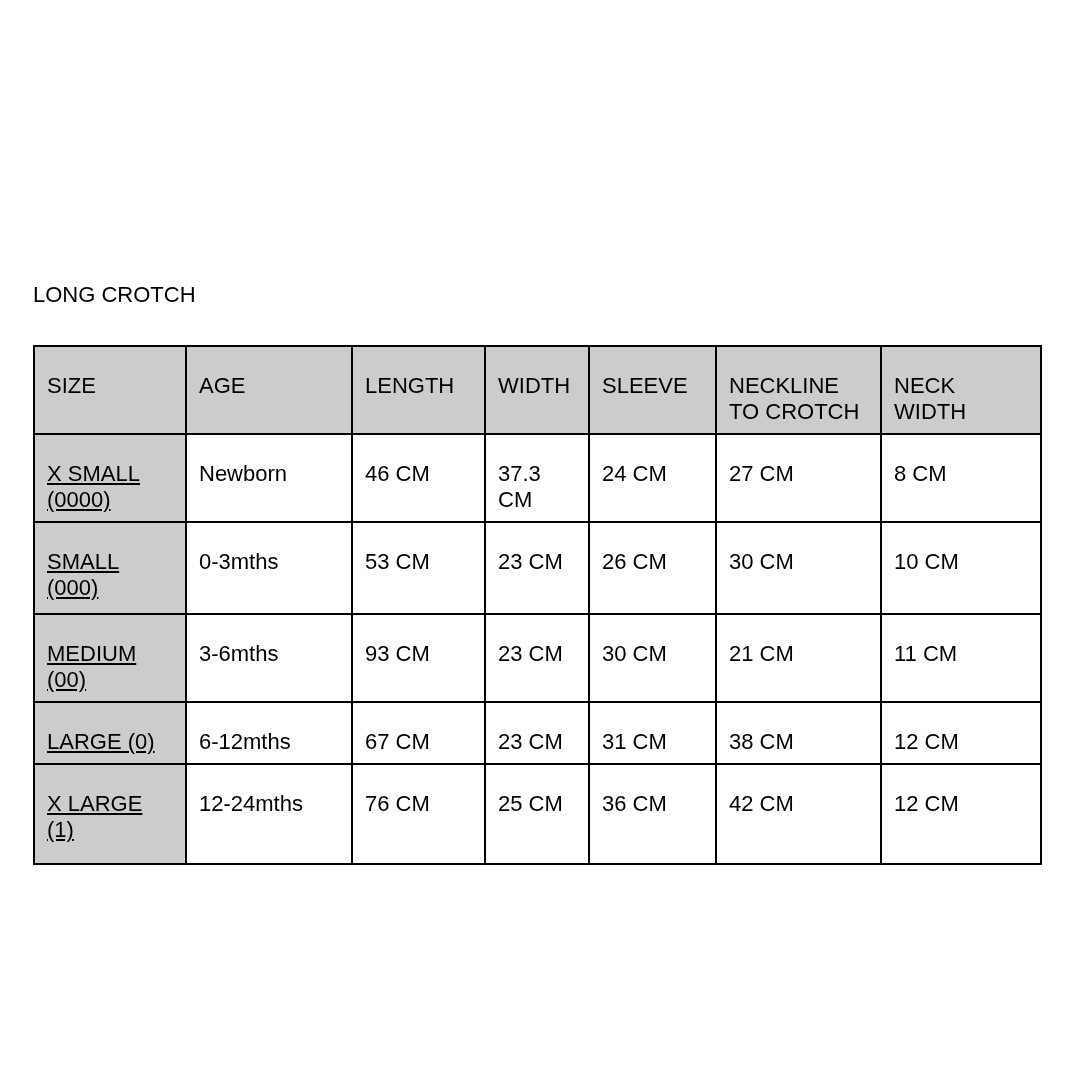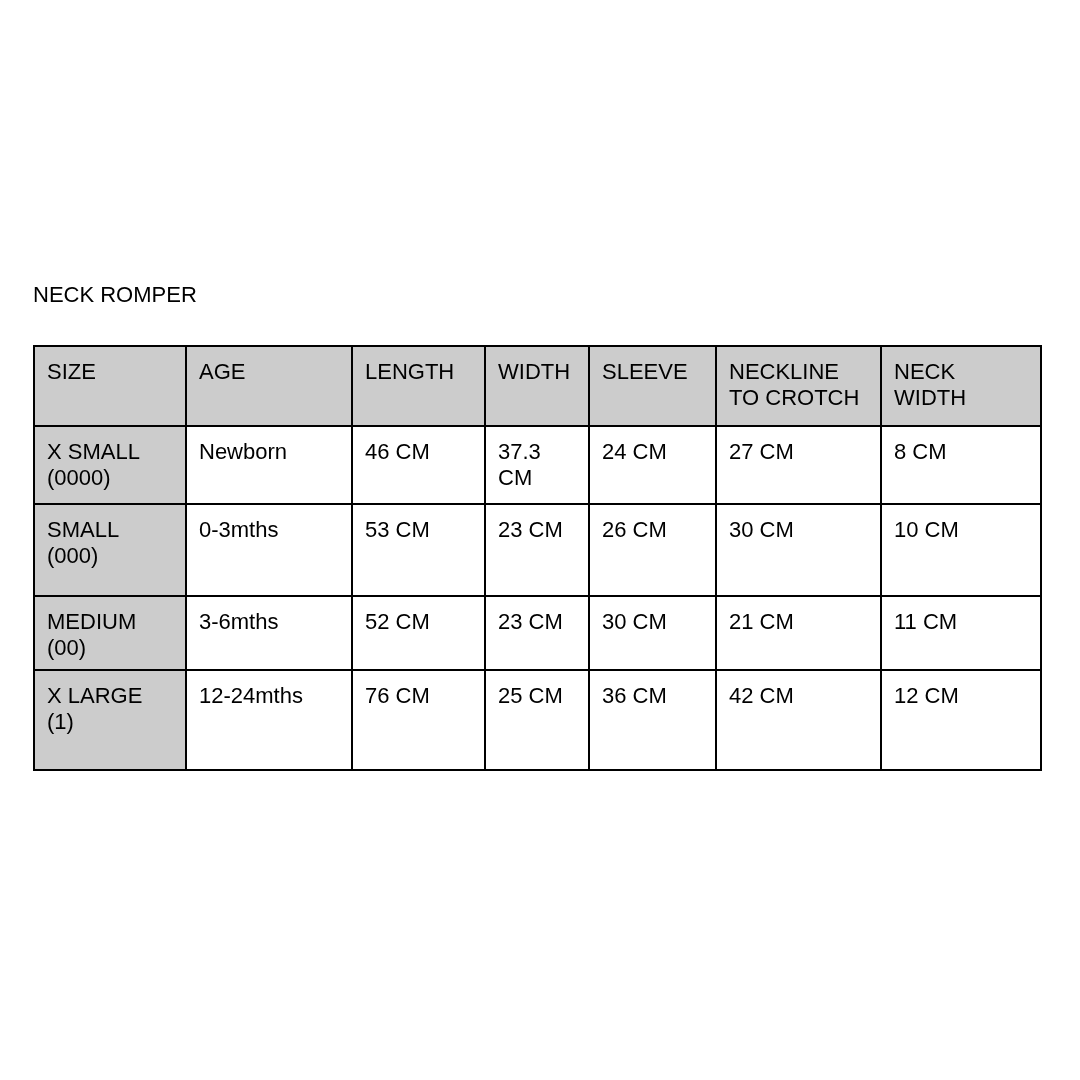--- a/index.html
+++ b/index.html
@@ -40,37 +40,37 @@
     table-layout: fixed;
     font-size: 22px;
     line-height: 26px;
   }
   table.size-table th,
   table.size-table td {
     border: 2px solid var(--border);
     vertical-align: top;
     text-align: left;
     font-weight: normal;
-    padding: 12px 12px 8px 12px;
+    padding: 26px 12px 8px 12px;
     overflow: hidden;
   }
   table.size-table thead th { background: var(--header-bg); }
-  table.size-table tbody td.size-cell { background: var(--header-bg); }
+  table.size-table tbody td.size-cell { background: var(--header-bg); text-decoration: underline; }
   tr.r-head { height: 80px; }
   tr.r1 { height: 78px; }
   tr.r2 { height: 92px; }
   tr.r3 { height: 54px; }
   tr.r4 { height: 53px; }
   tr.r5 { height: 100px; }
 </style>
 </head>
 <body>
 
 <div class="canvas">
-  <div class="title">NECK ROMPER</div>
+  <div class="title">LONG CROTCH</div>
 
   <table class="size-table">
     <colgroup>
       <col style="width:152px">
       <col style="width:166px">
       <col style="width:133px">
       <col style="width:104px">
       <col style="width:127px">
       <col style="width:165px">
       <col style="width:160px">
@@ -101,25 +101,34 @@
         <td>0-3mths</td>
         <td>53 CM</td>
         <td>23 CM</td>
         <td>26 CM</td>
         <td>30 CM</td>
         <td>10 CM</td>
       </tr>
       <tr class="r3">
         <td class="size-cell">MEDIUM (00)</td>
         <td>3-6mths</td>
-        <td>52 CM</td>
+        <td>93 CM</td>
         <td>23 CM</td>
         <td>30 CM</td>
         <td>21 CM</td>
         <td>11 CM</td>
+      </tr>
+      <tr class="r4">
+        <td class="size-cell">LARGE (0)</td>
+        <td>6-12mths</td>
+        <td>67 CM</td>
+        <td>23 CM</td>
+        <td>31 CM</td>
+        <td>38 CM</td>
+        <td>12 CM</td>
       </tr>
       <tr class="r5">
         <td class="size-cell">X LARGE (1)</td>
         <td>12-24mths</td>
         <td>76 CM</td>
         <td>25 CM</td>
         <td>36 CM</td>
         <td>42 CM</td>
         <td>12 CM</td>
       </tr>

